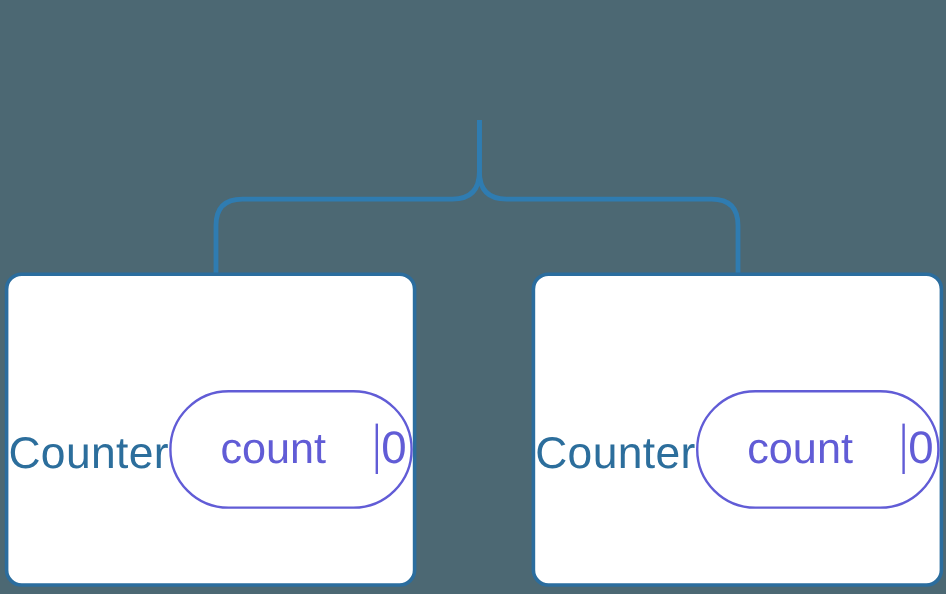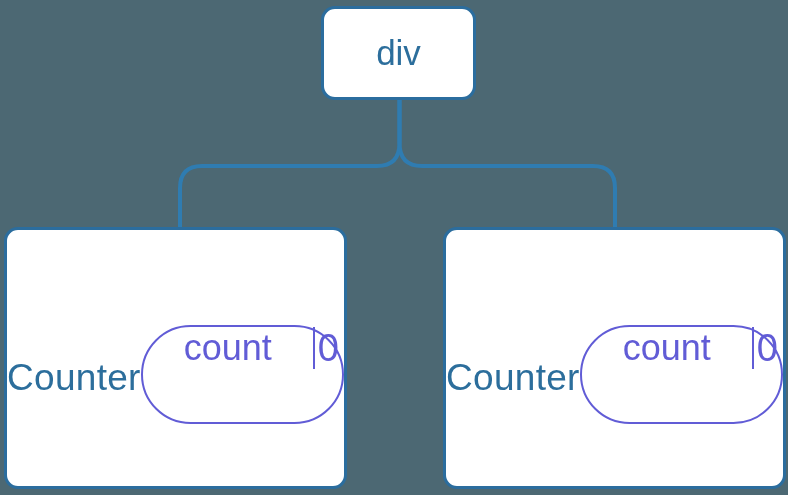--- a/index.html
+++ b/index.html
@@ -62,21 +62,21 @@
     letter-spacing: 0.3px;
     color: var(--title-text, #2C6E9C);
   }
   .state-pill {
     margin-top: 32px;
     width: 270px; height: 99px;
     border: 2px solid var(--state-accent, #615CD6);
     border-radius: 50px;
     box-sizing: border-box;
     display: flex;
-    align-items: flex-start;
+    align-items: center;
     background: var(--card-fill, #FFFFFF);
   }
   .state-key {
     width: 170px;
     display: flex;
     align-items: center;
     justify-content: center;
     border-right: 2px solid var(--state-accent, #615CD6);
     font-size: 36px;
     color: var(--state-accent, #615CD6);
@@ -93,23 +93,20 @@
 </head>
 <body>
 
 <div class="stage">
 
   <svg class="connector-svg" viewBox="0 0 788 495" aria-hidden="true">
     <path d="M 399.5 100 L 399.5 143 Q 399.5 166 377 166 L 202 166 Q 180 166 180 188 L 180 228"></path>
     <path d="M 399.5 100 L 399.5 143 Q 399.5 166 422 166 L 593 166 Q 615 166 615 188 L 615 228"></path>
   </svg>
 
-  <div class="node-root">
-    <span class="node-root-label">div</span>
-  </div>
 
   <div class="card left">
     <div class="card-title">Counter</div>
     <div class="state-pill">
       <span class="state-key">count</span>
       <span class="state-value">0</span>
     </div>
   </div>
 
   <div class="card right">

